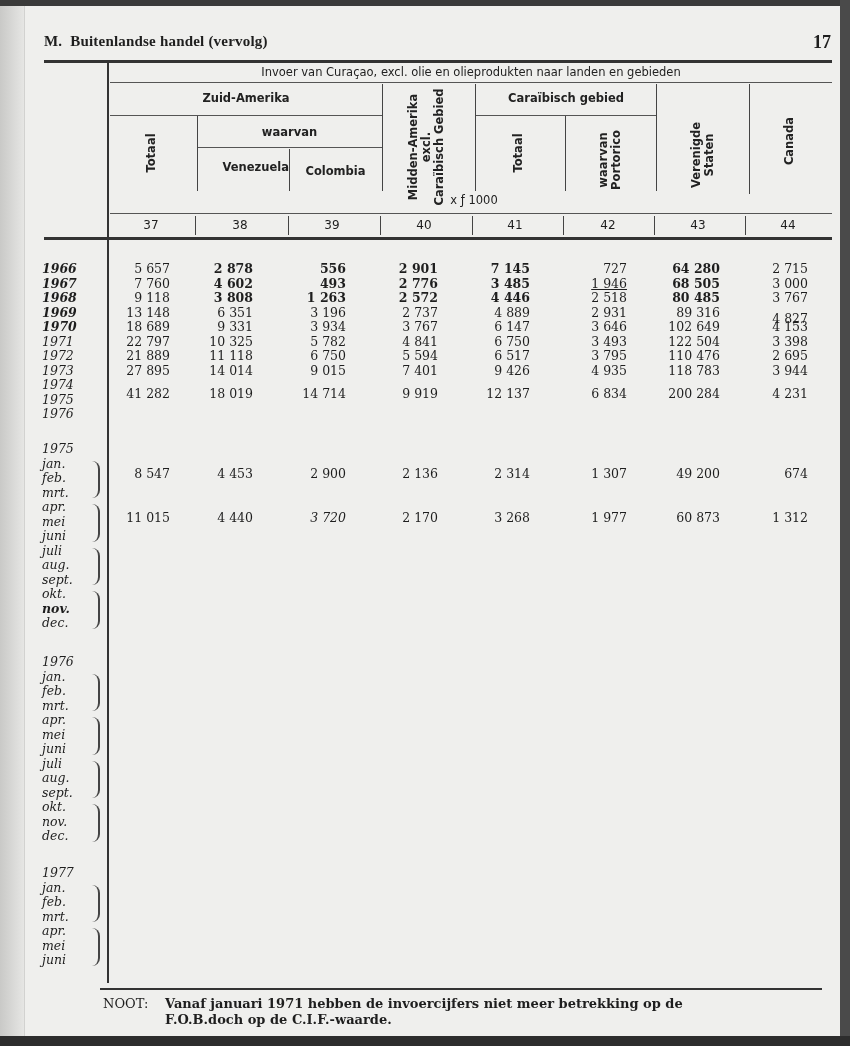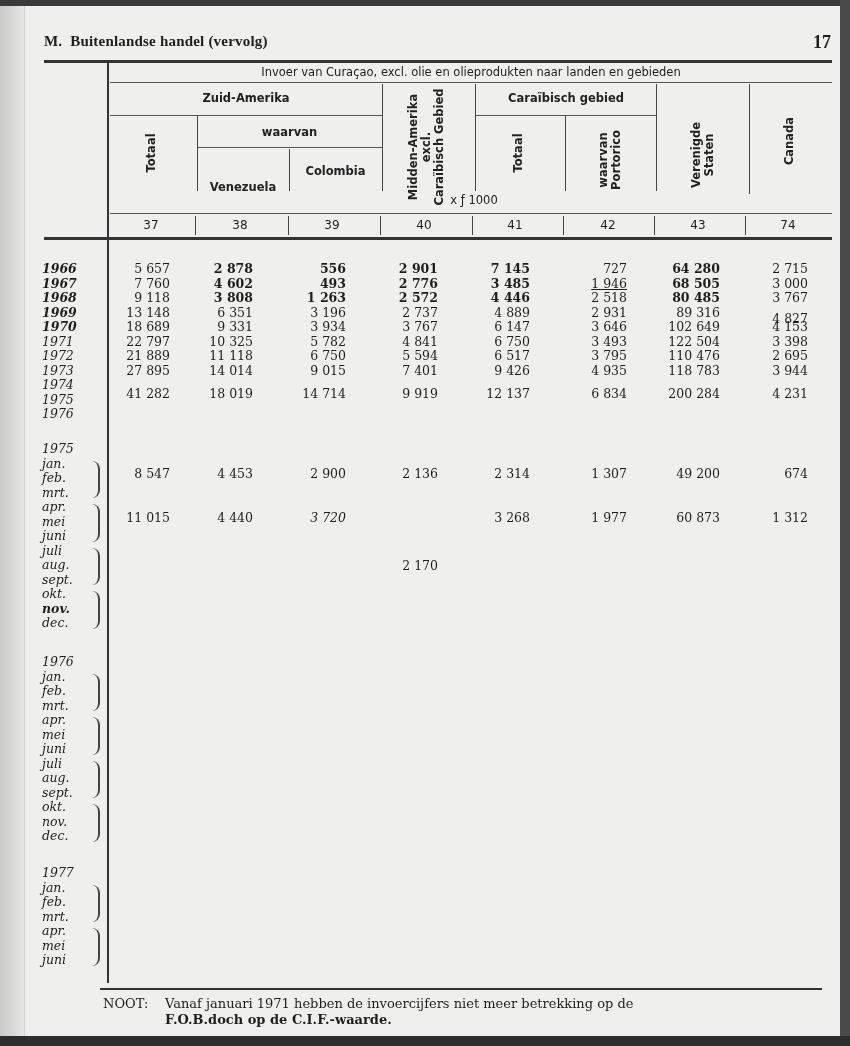--- a/index.html
+++ b/index.html
@@ -60,21 +60,21 @@
   .cell.b { font-weight: bold; }
   .brace {
     position: absolute; left: 92px; width: 6px; border-right: 2px solid #444;
     border-radius: 0 8px 8px 0;
   }
   .note {
     position: absolute; left: 103px; top: 996px; width: 720px;
     font-family: "DejaVu Serif", serif; font-size: 13px; line-height: 16px;
   }
   .note .lbl { display: inline-block; width: 62px; }
-  .note .txt { font-weight: normal; }
+  .note .txt { font-weight: bold; }
   .note .line2 { padding-left: 62px; font-weight: bold; }
   .bottomband {
     position: absolute; left: 0; top: 1036px; width: 850px; height: 10px; background: #2d2d2d;
   }
 </style>
 </head>
 <body>
 
 <div class="page">
   <div class="gutter"></div>
@@ -111,21 +111,21 @@
 <div class="vline" style="left:563px; top:216px; height:19px;"></div>
 <div class="vline" style="left:654px; top:216px; height:19px;"></div>
 <div class="vline" style="left:745px; top:216px; height:19px;"></div>
 
 <div class="hdr" style="left:110px; top:65px; width:722px;">Invoer van Curaçao, excl. olie en olieprodukten naar landen en gebieden</div>
 <div class="hdr" style="left:110px; top:91px; width:272px; font-weight:bold;">Zuid-Amerika</div>
 <div class="hdr" style="left:197px; top:125px; width:185px; font-weight:bold;">waarvan</div>
 <div class="hdr" style="left:476px; top:91px; width:180px; font-weight:bold;">Caraïbisch gebied</div>
 
 <div class="vert" style="left:112px; top:146px; width:80px; height:14px; font-weight:bold;">Totaal</div>
-<div class="hdr" style="left:197px; top:180px; width:92px; font-weight:bold;">Venezuela</div>
+<div class="hdr" style="left:197px; top:160px; width:92px; font-weight:bold;text-align:right;">Venezuela</div>
 <div class="hdr" style="left:289px; top:164px; width:93px; font-weight:bold;">Colombia</div>
 
 <div class="vert" style="left:358px; top:126px; width:140px; height:42px; font-weight:bold;">
   <div>Midden-Amerika</div>
   <div>excl.</div>
   <div>Caraïbisch Gebied</div>
 </div>
 <div class="hdr" style="left:434px; top:193px; width:80px;">x ƒ 1000</div>
 
 <div class="vert" style="left:479px; top:146px; width:80px; height:14px; font-weight:bold;">Totaal</div>
@@ -139,21 +139,21 @@
 </div>
 <div class="vert" style="left:750px; top:134px; width:80px; height:14px; font-weight:bold;">Canada</div>
 
 <div class="colnum" style="left:121px;">37</div>
 <div class="colnum" style="left:210px;">38</div>
 <div class="colnum" style="left:302px;">39</div>
 <div class="colnum" style="left:394px;">40</div>
 <div class="colnum" style="left:485px;">41</div>
 <div class="colnum" style="left:578px;">42</div>
 <div class="colnum" style="left:668px;">43</div>
-<div class="colnum" style="left:758px;">74</div>
+<div class="colnum" style="left:758px;">44</div>
 
 <div id="body-area">
     <div class="rowlabel bold" style="top:262px;">1966</div>
     <div class="cell" style="top:262px; right:680px;">5 657</div>
     <div class="cell b" style="top:262px; right:597px;">2 878</div>
     <div class="cell b" style="top:262px; right:504px;">556</div>
     <div class="cell b" style="top:262px; right:412px;">2 901</div>
     <div class="cell b" style="top:262px; right:320px;">7 145</div>
     <div class="cell" style="top:262px; right:223px;">727</div>
     <div class="cell b" style="top:262px; right:130px;">64 280</div>
@@ -251,21 +251,21 @@
     <div class="cell" style="top:467px; right:504px;">2 900</div>
     <div class="cell" style="top:467px; right:412px;">2 136</div>
     <div class="cell" style="top:467px; right:320px;">2 314</div>
     <div class="cell" style="top:467px; right:223px;">1 307</div>
     <div class="cell" style="top:467px; right:130px;">49 200</div>
     <div class="cell" style="top:467px; right:42px;">674</div>
     <div class="brace" style="top:504px; height:37.5px;"></div>
     <div class="cell" style="top:510.5px; right:680px;">11 015</div>
     <div class="cell" style="top:510.5px; right:597px;">4 440</div>
     <div class="cell" style="top:510.5px; right:504px;font-style:italic;">3 720</div>
-    <div class="cell" style="top:510.5px; right:412px;margin-top:48px;">2 170</div>
+    <div class="cell" style="top:510.5px; right:412px;">2 170</div>
     <div class="cell" style="top:510.5px; right:320px;">3 268</div>
     <div class="cell" style="top:510.5px; right:223px;">1 977</div>
     <div class="cell" style="top:510.5px; right:130px;">60 873</div>
     <div class="cell" style="top:510.5px; right:42px;">1 312</div>
     <div class="brace" style="top:547.5px; height:37.5px;"></div>
     <div class="brace" style="top:591px; height:37.5px;"></div>
     <div class="rowlabel" style="top:655px;">1976</div>
     <div class="rowlabel" style="top:669.5px;">jan.</div>
     <div class="rowlabel" style="top:684px;">feb.</div>
     <div class="rowlabel" style="top:698.5px;">mrt.</div>

